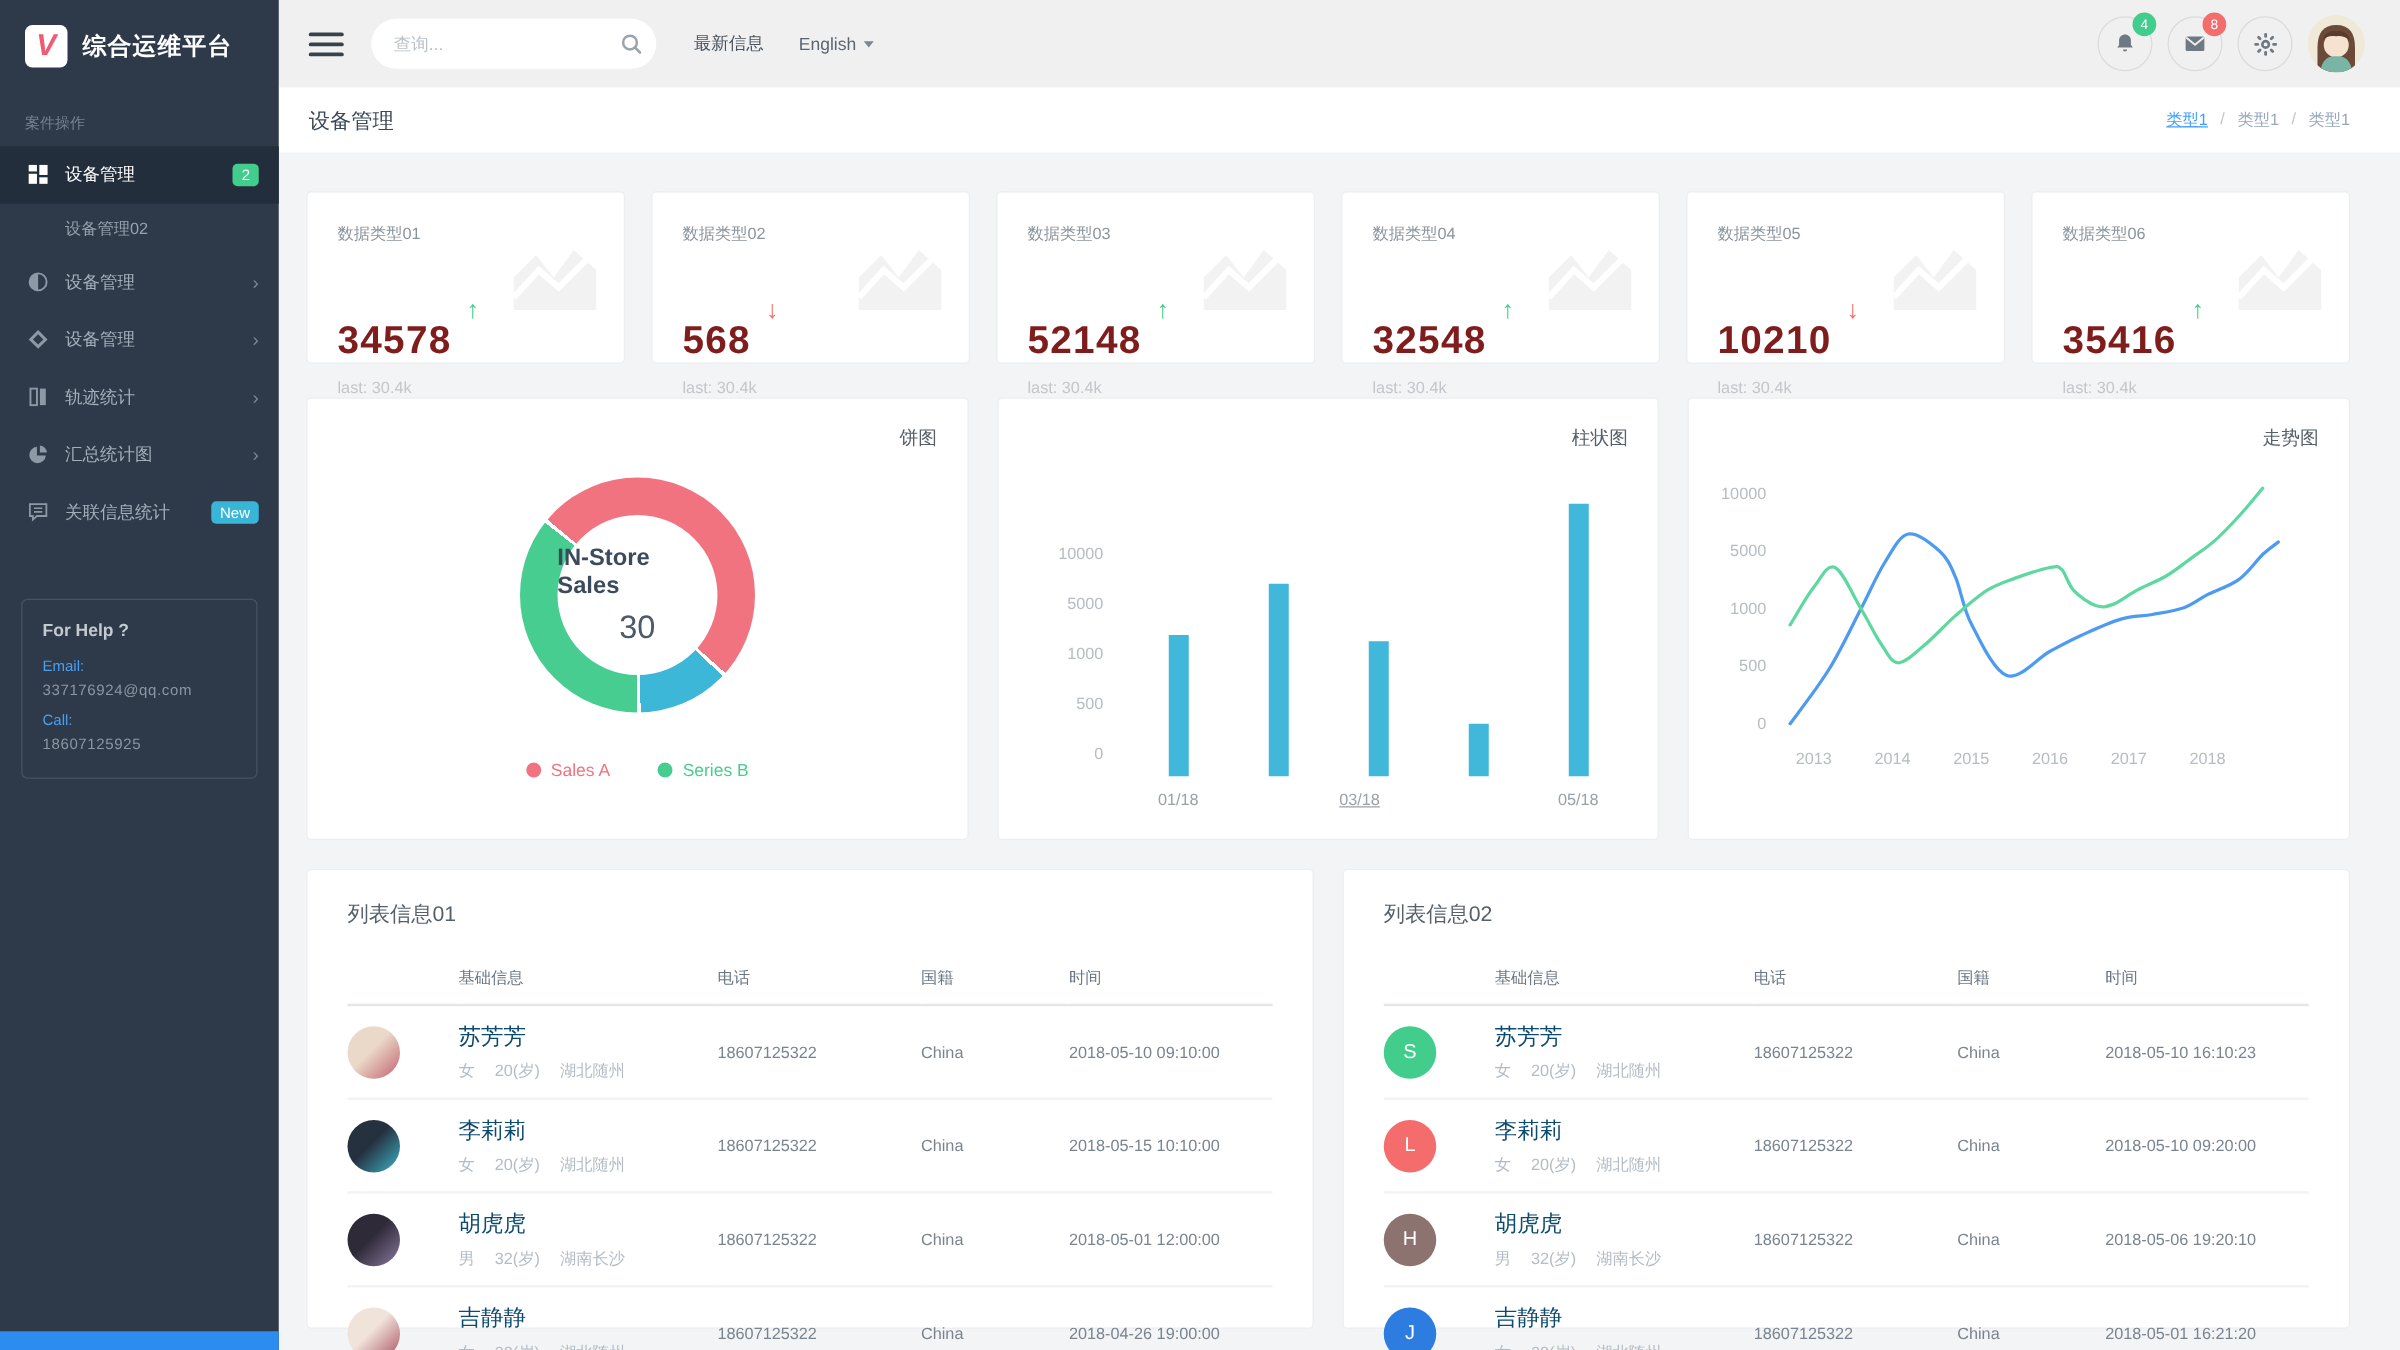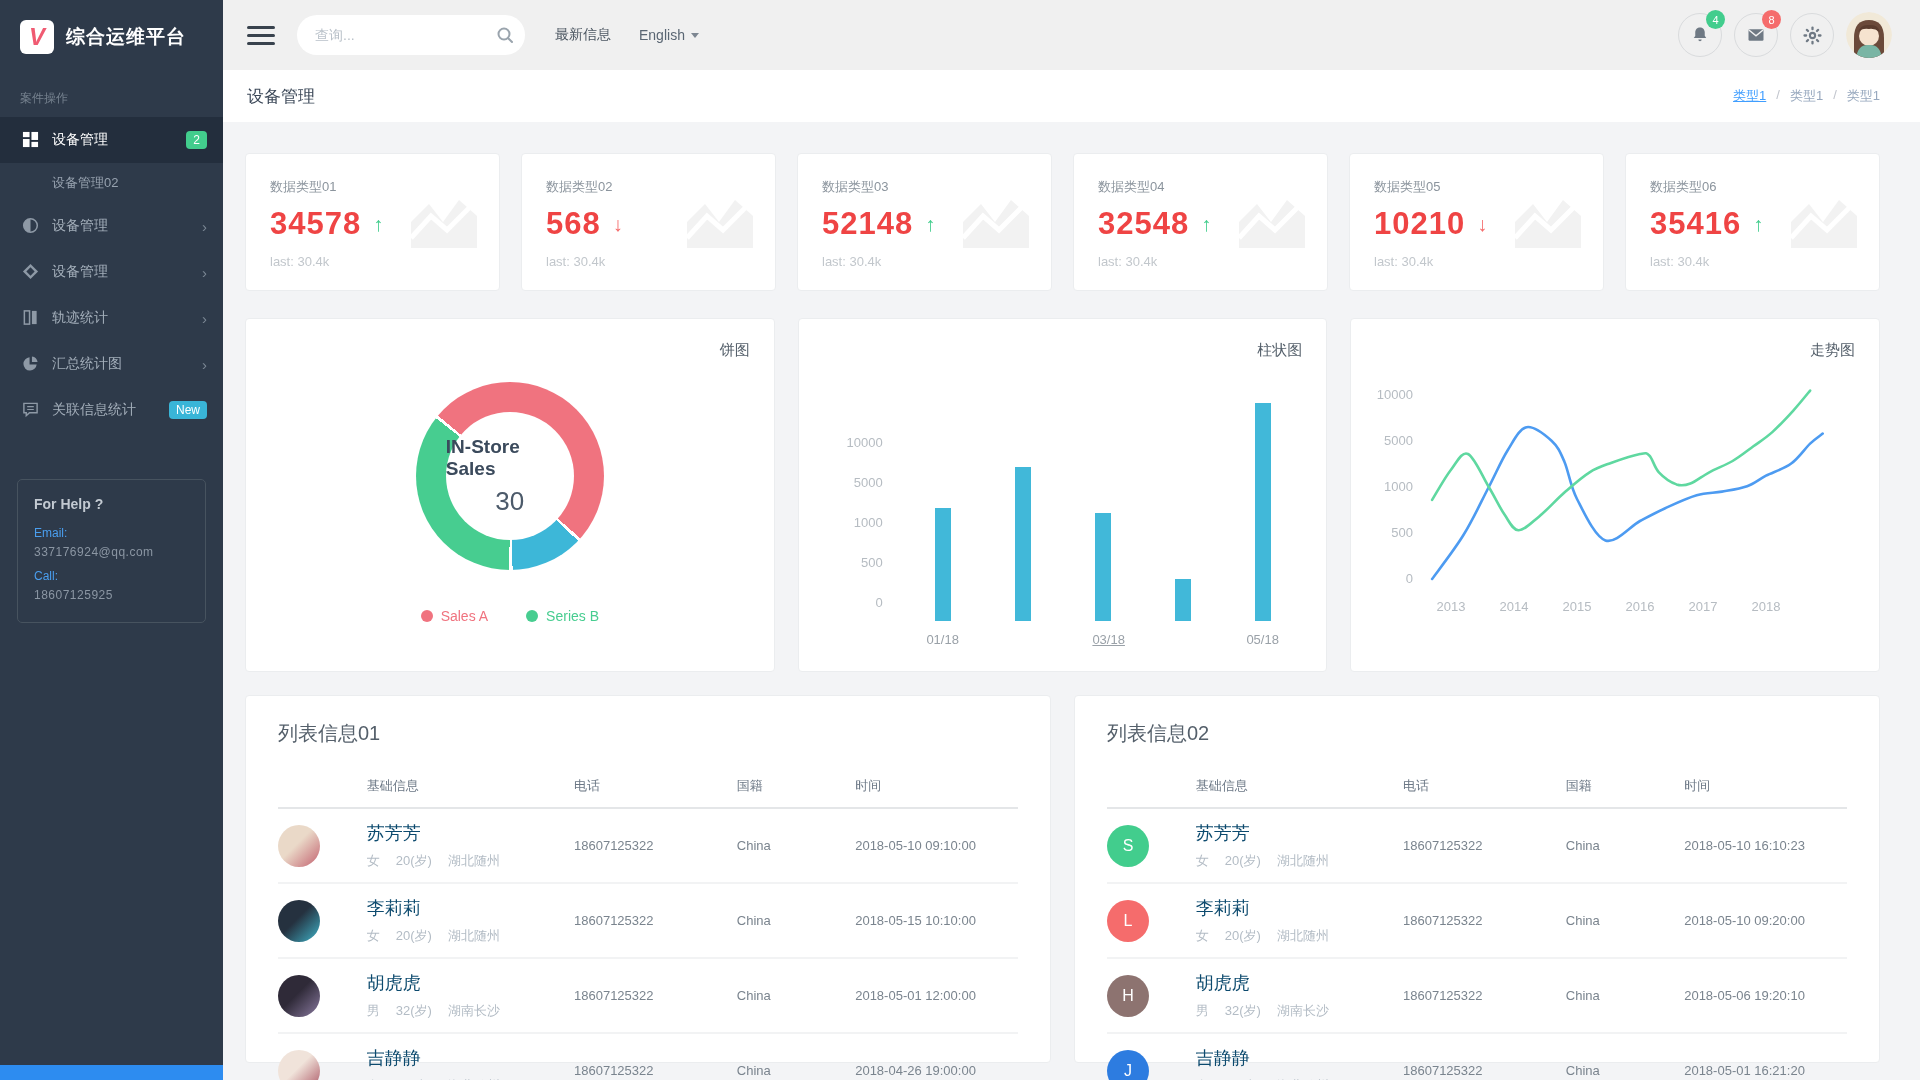--- a/index.html
+++ b/index.html
@@ -52,21 +52,21 @@
   .crumb-sep { color:#c0c4cc; }
 
   .content { flex:1; padding:31px 40px 0 22px; }
 
   
   .card { background:#fff; border:1px solid #ebedef; border-radius:4px; }
   .stat-row { display:flex; gap:21px; }
   .stat-card { flex:1; height:138px; padding:24px 20px 0 24px; position:relative; }
   .stat-label { font-size:13px; color:#8b949d; }
   .stat-value-row { display:flex; align-items:center; gap:12px; margin-top:10px; }
-  .stat-value { font-size:31px; font-weight:bold; color:#ef4444; letter-spacing:1px; }
+  .stat-value { font-size:31px; font-weight:bold; color:#7f1d1d; letter-spacing:1px;margin-top:48px; }
   .stat-arrow { font-size:20px; font-weight:bold; }
   .stat-last { font-size:13px; color:#c2c7cc; margin-top:12px; }
   .stat-glyph { position:absolute; right:18px; top:38px; }
 
   
   .charts-row { display:flex; gap:23px; margin-top:27px; }
   .chart-card { flex:1; height:354px; position:relative; }
   .chart-title { font-size:15px; color:#55606b; padding:22px 24px 0;text-align:right; }
 
   
@@ -86,21 +86,21 @@
   .bar { position:absolute; bottom:0; width:16px; background:#41b8d9; }
   .bar-xlabel { position:absolute; bottom:0; width:70px; text-align:center; font-size:13px; color:#9aa1a8; }
 
   
   .line-chart { position:absolute; left:14px; top:60px; }
   .line-chart text { font-size:13px; fill:#b6bcc2; font-family:"Liberation Sans","DejaVu Sans",sans-serif; }
 
   
   .tables-row { display:flex; gap:23px; margin-top:23px; }
   .table-card { flex:1; height:368px; padding:24px 32px 0; }
-  .table-title { font-size:20px; color:#55606b; }
+  .table-title { font-size:17px; color:#55606b; }
   table.list { width:100%; border-collapse:collapse; margin-top:18px; }
   table.list th { font-size:13px; color:#6b7785; font-weight:normal; text-align:left; padding:12px 0 12px; border-bottom:2px solid #e4e6e8; }
   table.list td { border-top:2px solid #f2f3f4; padding:12px 0; vertical-align:middle; font-size:13px; color:#7a848e; }
   table.list tr:first-child td { border-top:none; }
   .cell-avatar { width:42px; height:42px; border-radius:50%; }
   .letter-avatar { width:42px; height:42px; border-radius:50%; color:#fff; font-size:16px; display:flex; align-items:center; justify-content:center; }
   .person-name { font-size:18px; color:#0c4a6e; margin-bottom:7px; }
   .person-meta span { color:#b3bcc5; font-size:13px; margin-right:16px; }
 </style>
 </head>
@@ -375,21 +375,21 @@
             <div class="bar-ytick" style="bottom: 157px;">5000</div>
             <div class="bar-ytick" style="bottom: 197px;">10000</div>
             <div class="bar-plot">
               <div class="bar" style="left: 32px; height: 113px; background: rgb(65, 184, 217);"></div>
               <div class="bar" style="left: 112px; height: 154px; background: rgb(65, 184, 217);"></div>
               <div class="bar" style="left: 192px; height: 108px; background: rgb(65, 184, 217);"></div>
               <div class="bar" style="left: 272px; height: 42px; background: rgb(65, 184, 217);"></div>
               <div class="bar" style="left: 352px; height: 218px; background: rgb(65, 184, 217);"></div>
             </div>
             <div class="bar-xlabel" style="left: 83px;">01/18</div>
-            <div class="bar-xlabel" style="left: 249px; text-decoration: underline;">03/18</div>
+            <div class="bar-xlabel" style="left: 228px; text-decoration: underline;">03/18</div>
             <div class="bar-xlabel" style="left: 403px;">05/18</div>
           </div>
       </div>
 
       <div class="card chart-card">
         <div class="chart-title">走势图</div>
         <div class="line-chart" id="line-chart"><svg width="505" height="252" viewBox="0 0 505 252">
               <text x="48" y="204" text-anchor="end">0</text>
               <text x="48" y="158" text-anchor="end">500</text>
               <text x="48" y="112" text-anchor="end">1000</text>

